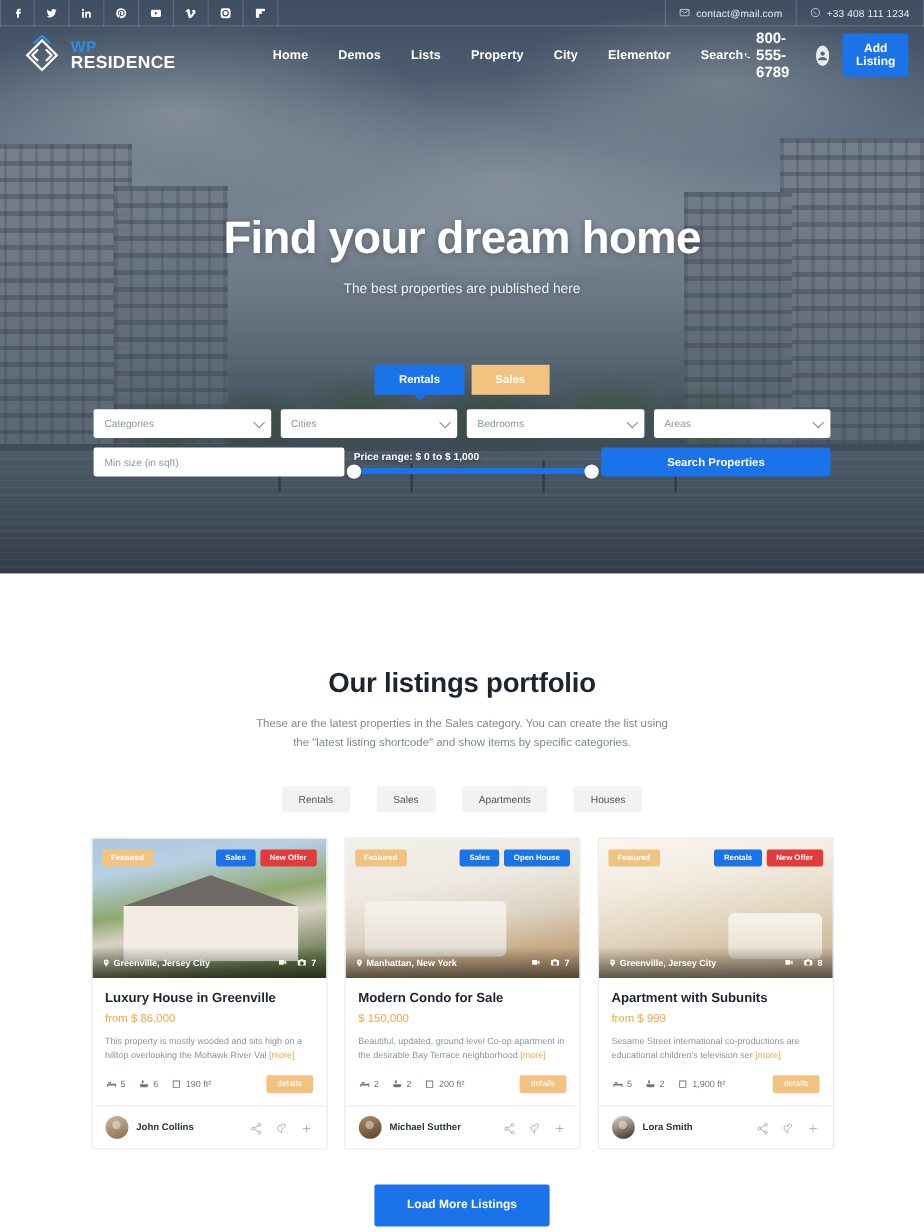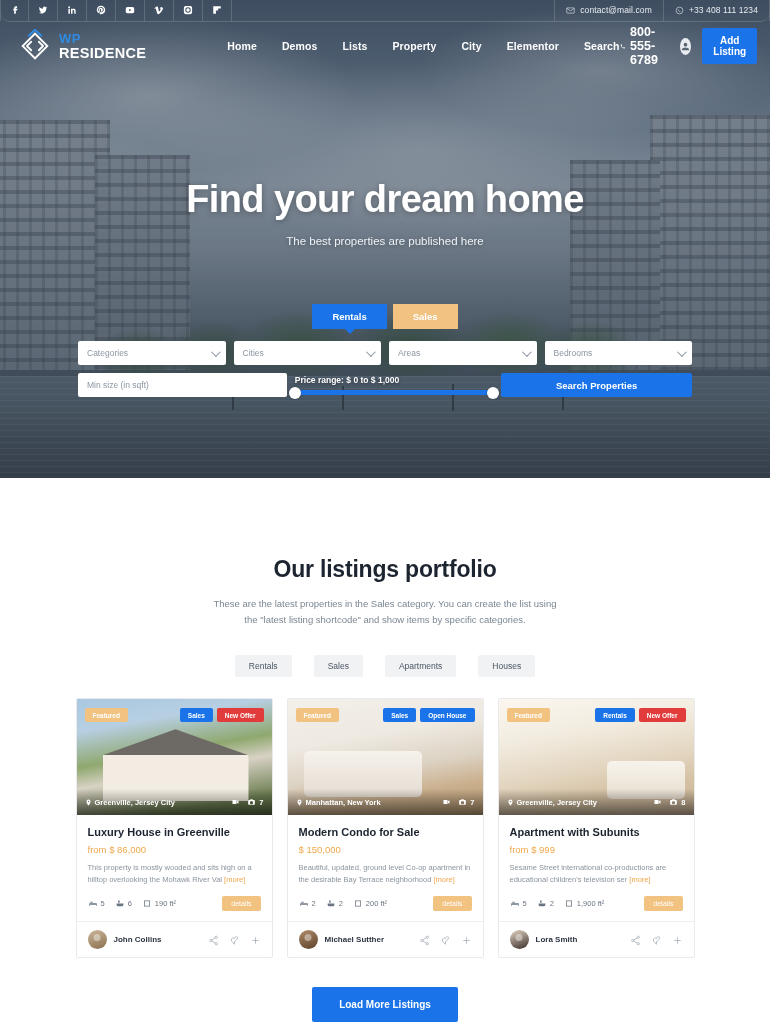--- a/index.html
+++ b/index.html
@@ -54,21 +54,21 @@
     content:""; position:absolute; inset:0;
     background: repeating-linear-gradient(180deg, rgba(255,255,255,.07) 0 1px, rgba(255,255,255,0) 1px 6px);
   }
   .post { position:absolute; width:2px; background:#2f3840; opacity:.8; }
   .hero-tint { position:absolute; inset:0; background:rgba(35,48,62,.30); }
 
   
   .topbar {
     position:absolute; left:0; top:0; width:770px; height:22px;
     border-bottom:1px solid rgba(255,255,255,.16);
-    display:flex; align-items:flex-end; z-index:6;border-radius:10px;
+    display:flex; align-items:center; z-index:6;
   }
   .social { display:flex; height:22px; }
   .social a {
     width:29px; height:22px; display:flex; align-items:center; justify-content:center;
     border-right:1px solid rgba(255,255,255,.16); color:#fff; text-decoration:none;
   }
   .social a:first-child { border-left:1px solid rgba(255,255,255,.16); }
   .social svg { width:10px; height:10px; fill:#fff; }
   .topright { margin-left:auto; display:flex; height:22px; }
   .topright .ti {
@@ -384,25 +384,25 @@
       <div class="srow">
         <div class="sfield">
           <span>Categories</span>
           <span class="chev"></span>
         </div>
         <div class="sfield">
           <span>Cities</span>
           <span class="chev"></span>
         </div>
         <div class="sfield">
+          <span>Bedrooms</span>
+          <span class="chev"></span>
+        </div>
+        <div class="sfield">
           <span>Areas</span>
-          <span class="chev"></span>
-        </div>
-        <div class="sfield">
-          <span>Bedrooms</span>
           <span class="chev"></span>
         </div>
       </div>
       <div class="srow">
         <div class="sfield">
           <span>Min size (in sqft)</span>
         </div>
         <div class="slider-wrap">
           <div class="slider-label">Price range: $ 0 to $ 1,000</div>
           <div class="slider-track">

